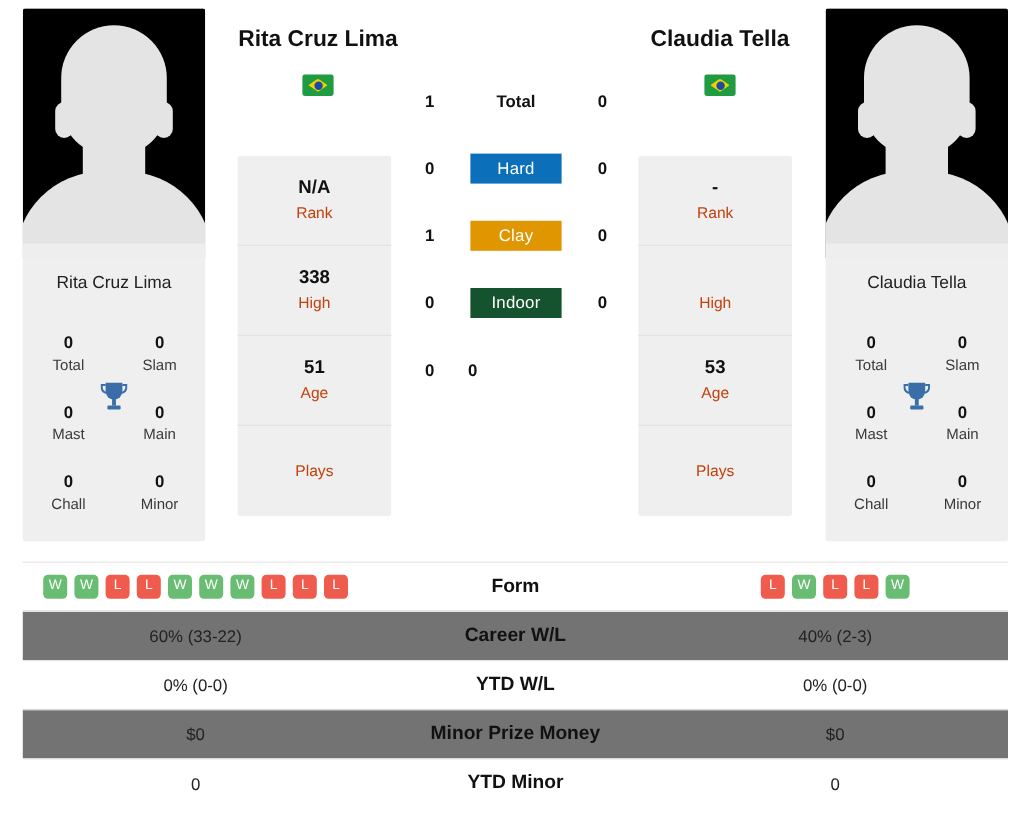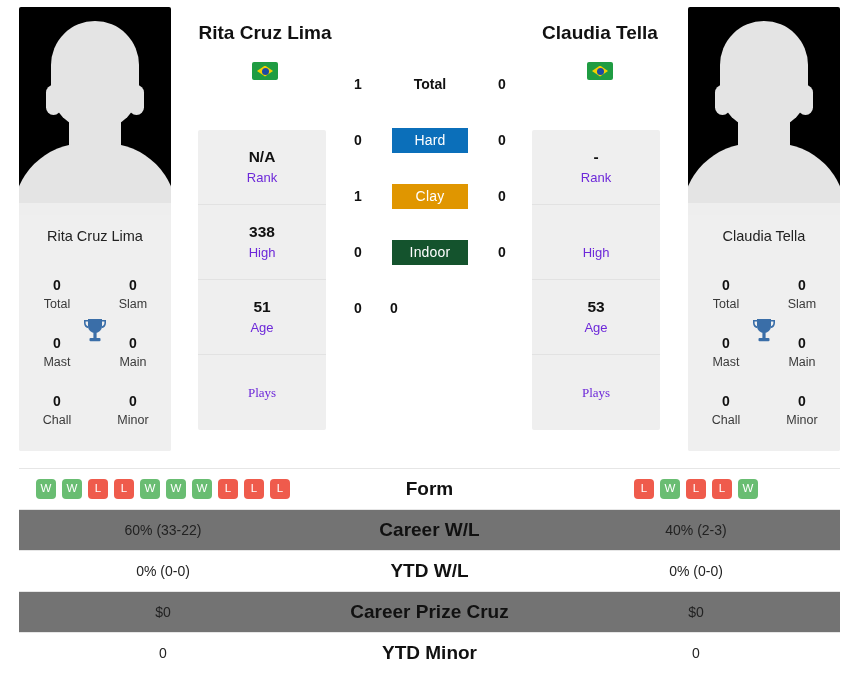--- a/index.html
+++ b/index.html
@@ -139,31 +139,31 @@
   .stack-card.right { left: 532px; }
   .stack-cell {
     height: 75px;
     display: flex;
     flex-direction: column;
     align-items: center;
     justify-content: center;
     border-bottom: 1px solid #e2e2e2;
     line-height: 1.2;
   }
-  .stack-cell:last-child { border-bottom: none; font-family: Liberation Serif, serif; }
+  .stack-cell:last-child { border-bottom: none; }
   .stack-cell .val {
     font-size: 15.5px;
     font-weight: bold;
     color: #111;
     margin-bottom: 3px;
     min-height: 18px;
   }
   .stack-cell .lbl {
     font-size: 13px;
-    color: #6d28d9;
+    color: #c2410c;
   }
   .stack-cell.plays { justify-content: center; }
 
   
   .surface-col {
     position: absolute;
     left: 340px;
     top: 56px;
     width: 180px;
   }
@@ -261,21 +261,21 @@
   .cmp-row.alt { background: #737373; }
   .cmp-left, .cmp-right {
     flex: 1 1 0;
     text-align: center;
     font-size: 14px;
     color: #222;
   }
   .cmp-label {
     width: 245px;
     text-align: center;
-    font-size: 19px;
+    font-size: 16px;
     font-weight: bold;
     color: #111;
   }
   .form-badges {
     display: flex;
     justify-content: center;
     gap: 6px;
   }
   .badge {
     width: 20px;
@@ -535,21 +535,21 @@
     </div>
 
     <div class="cmp-row">
       <div class="cmp-left">0% (0-0)</div>
       <div class="cmp-label">YTD W/L</div>
       <div class="cmp-right">0% (0-0)</div>
     </div>
 
     <div class="cmp-row alt">
       <div class="cmp-left">$0</div>
-      <div class="cmp-label">Career Prize Cruz</div>
+      <div class="cmp-label">Minor Prize Money</div>
       <div class="cmp-right">$0</div>
     </div>
 
     <div class="cmp-row">
       <div class="cmp-left">0</div>
       <div class="cmp-label">YTD Minor</div>
       <div class="cmp-right">0</div>
     </div>
 
   </div>

